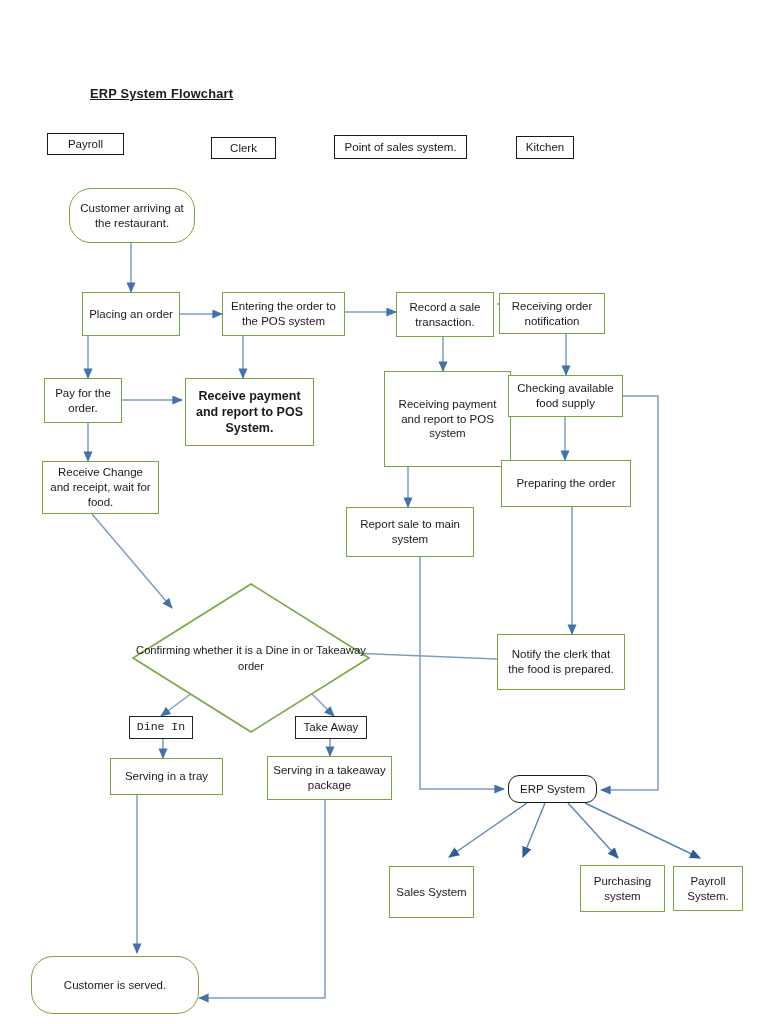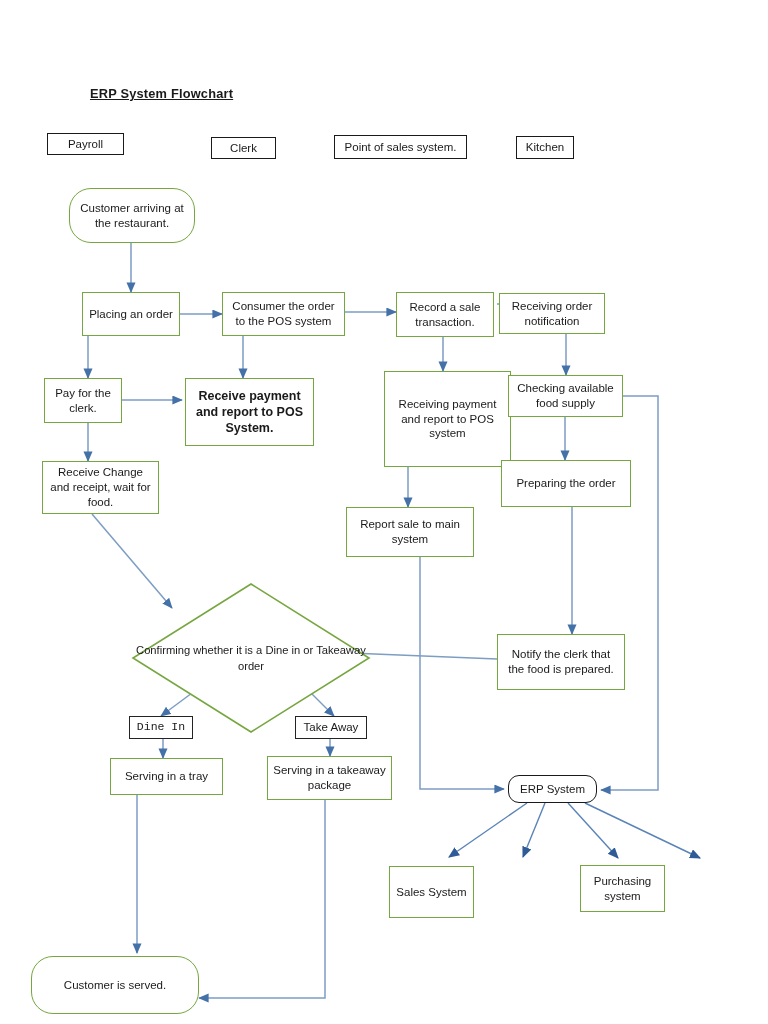--- a/index.html
+++ b/index.html
@@ -122,27 +122,27 @@
 
   <div class="node black lane" style="left:47px;top:133px;width:77px;height:22px;">Payroll</div>
   <div class="node black lane" style="left:211px;top:137px;width:65px;height:22px;">Clerk</div>
   <div class="node black lane" style="left:334px;top:135px;width:133px;height:24px;">Point of sales system.</div>
   <div class="node black lane" style="left:516px;top:136px;width:58px;height:23px;">Kitchen</div>
 
   <div class="node green term proc" style="left:69px;top:188px;width:126px;height:55px;">Customer arriving at the restaurant.</div>
 
   <div class="node green proc" style="left:82px;top:292px;width:98px;height:44px;">Placing an order</div>
 
-  <div class="node green proc" style="left:222px;top:292px;width:123px;height:44px;">Consumer the order to the POS system</div>
+  <div class="node green proc" style="left:222px;top:292px;width:123px;height:44px;">Entering the order to the POS system</div>
 
   <div class="node green proc" style="left:396px;top:292px;width:98px;height:45px;">Record a sale transaction.</div>
 
   <div class="node green proc" style="left:499px;top:293px;width:106px;height:41px;">Receiving order notification</div>
 
-  <div class="node green proc" style="left:44px;top:378px;width:78px;height:45px;">Pay for the clerk.</div>
+  <div class="node green proc" style="left:44px;top:378px;width:78px;height:45px;">Pay for the order.</div>
 
   <div class="node green proc strong" style="left:185px;top:378px;width:129px;height:68px;">Receive payment and report to POS System.</div>
 
   <div class="node green proc" style="left:384px;top:371px;width:127px;height:96px;">Receiving payment and report to POS system</div>
 
   <div class="node green proc" style="left:508px;top:375px;width:115px;height:42px;">Checking available food supply</div>
 
   <div class="node green proc" style="left:501px;top:460px;width:130px;height:47px;">Preparing the order</div>
 
   <div class="node green proc" style="left:42px;top:461px;width:117px;height:53px;">Receive Change and receipt, wait for food.</div>
@@ -166,16 +166,17 @@
 
   <div class="node green proc" style="left:267px;top:756px;width:125px;height:44px;">Serving in a takeaway package</div>
 
   <div class="node black proc" style="left:508px;top:775px;width:89px;height:28px;border-radius:11px;">ERP System</div>
 
   <div class="node green proc" style="left:389px;top:866px;width:85px;height:52px;">Sales System</div>
 
 
   <div class="node green proc" style="left:580px;top:865px;width:85px;height:47px;">Purchasing system</div>
 
+  <div class="node green proc" style="left:673px;top:866px;width:70px;height:45px;">Payroll System.</div>
 
   <div class="node green term proc" style="left:31px;top:956px;width:168px;height:58px;">Customer is served.</div>
 
 </div>
 
 </body></html>

